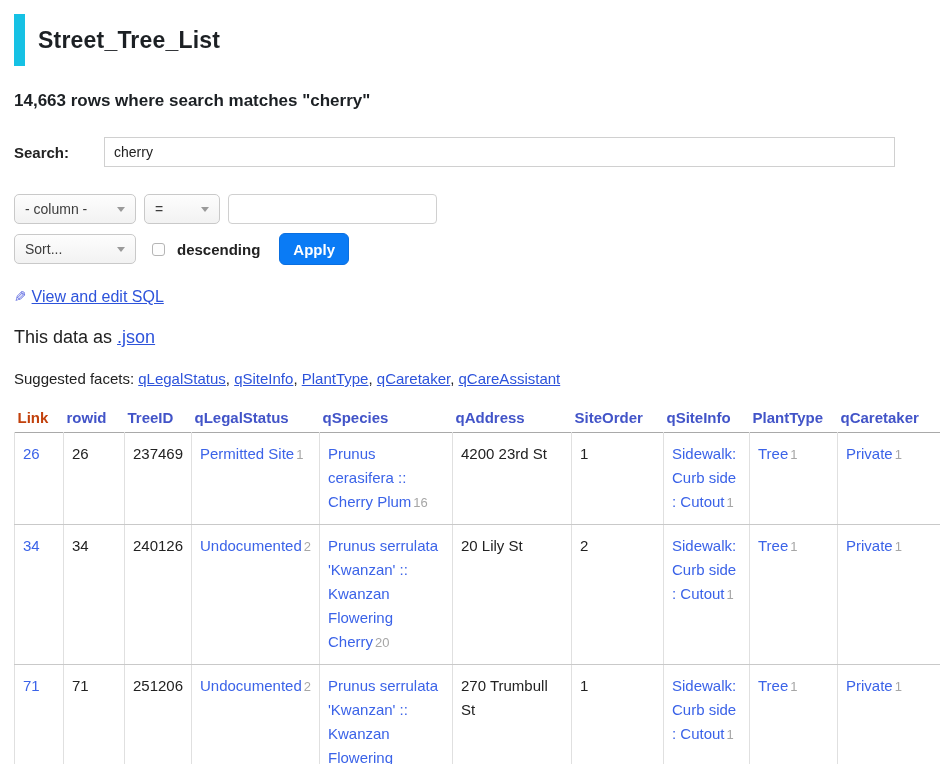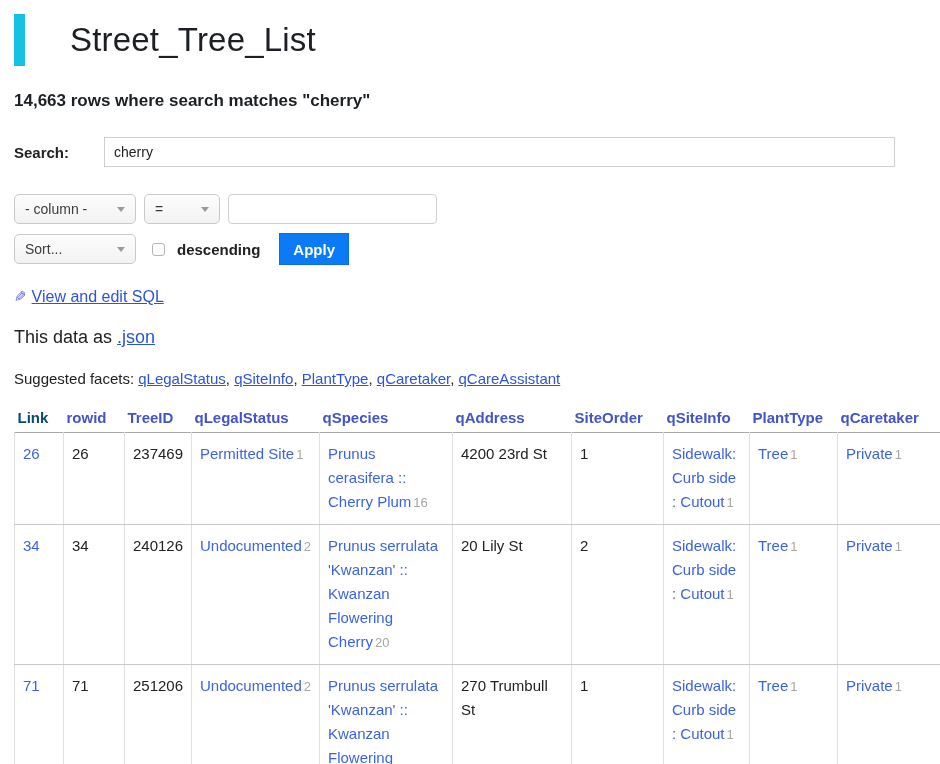--- a/index.html
+++ b/index.html
@@ -7,21 +7,21 @@
   body {
     width: 940px; height: 764px; overflow: hidden;
     font-family: "Liberation Sans", "DejaVu Sans", sans-serif;
     color: #222;
   }
   .page { padding: 14px 14px 0 14px; }
 
   
   .hdr { display: flex; align-items: center; }
   .accent-bar { width: 11px; height: 52px; background: #16c1e4; margin-right: 13px; flex: none; }
-  h1.title { font-size: 33px; font-weight: normal; color: #1c2024; letter-spacing: 0.2px; margin-left: 32px; }
+  h1.title { font-size: 23px; font-weight: bold; color: #1c2024; letter-spacing: 0.2px; }
 
   .row-count { margin-top: 25px; font-size: 17px; font-weight: bold; color: #1c2024; }
 
   
   .search-row { margin-top: 26px; display: flex; align-items: center; }
   .search-label { font-size: 15px; font-weight: bold; width: 90px; flex: none; }
   .search-input {
     width: 791px; height: 30px; border: 1px solid #d0d0d0; border-radius: 0;
     font-size: 14px; font-family: inherit; color: #222; padding: 0 9px; outline: none;
   }
@@ -46,38 +46,38 @@
     font-size: 14px; font-family: inherit; padding: 0 8px; outline: none;
   }
   .descending-checkbox {
     appearance: none; -webkit-appearance: none;
     width: 13px; height: 13px; border: 1px solid #b5b5b5; border-radius: 3px;
     background: #fdfdfd; margin-left: 16px; flex: none;
   }
   .descending-label { font-size: 15px; font-weight: bold; margin-left: 12px; }
   .apply-button {
     margin-left: 19px; background: #0a7bf5; color: #fff; font-weight: bold;
-    font-size: 15px; font-family: inherit; border: 1px solid #0a6fe0; border-radius: 0;
+    font-size: 15px; font-family: inherit; border: 1px solid #0a6fe0; border-radius: 6px;
     padding: 6px 13px; height: 32px; cursor: pointer;
   }
 
   
   .sql-row { margin-top: 23px; font-size: 16px; }
   .pencil { color: #5e6ae0; margin-right: 5px; font-size: 15px; display: inline-block; transform: scaleX(-1); }
   a { cursor: pointer; text-decoration: none; }
   a.u { text-decoration: underline; color: #2d53db; }
   .data-as-row { margin-top: 21px; font-size: 18px; }
   .facets-row { margin-top: 22px; font-size: 15px; }
   .sep { color: #222; }
 
   
   table { border-collapse: collapse; table-layout: fixed; width: 926px; margin-top: 18px; }
   th, td { text-align: left; vertical-align: top; font-size: 15px; }
   th { padding: 4px 8px 6px 3px; white-space: nowrap; }
-  th.link-col { color: #0c4a6e; font-weight: bold; }
+  th.link-col { color: #c2410c; font-weight: bold; }
   th a.col-link { color: #4254c8; font-weight: bold; }
   thead tr { border-bottom: 1px solid #a9a9a9; }
   td {
     border-left: 1px solid #e0e0e0; border-bottom: 1px solid #c9c9c9;
     padding: 9px 10px 9px 8px; line-height: 24px; color: #222;
   }
   td:first-child { border-left: 1px solid #e0e0e0; }
   td:last-child { border-right: 1px solid #e0e0e0; }
   tbody tr:last-child td { border-bottom: none; }
   a.cell-link { color: #3b63e8; }

